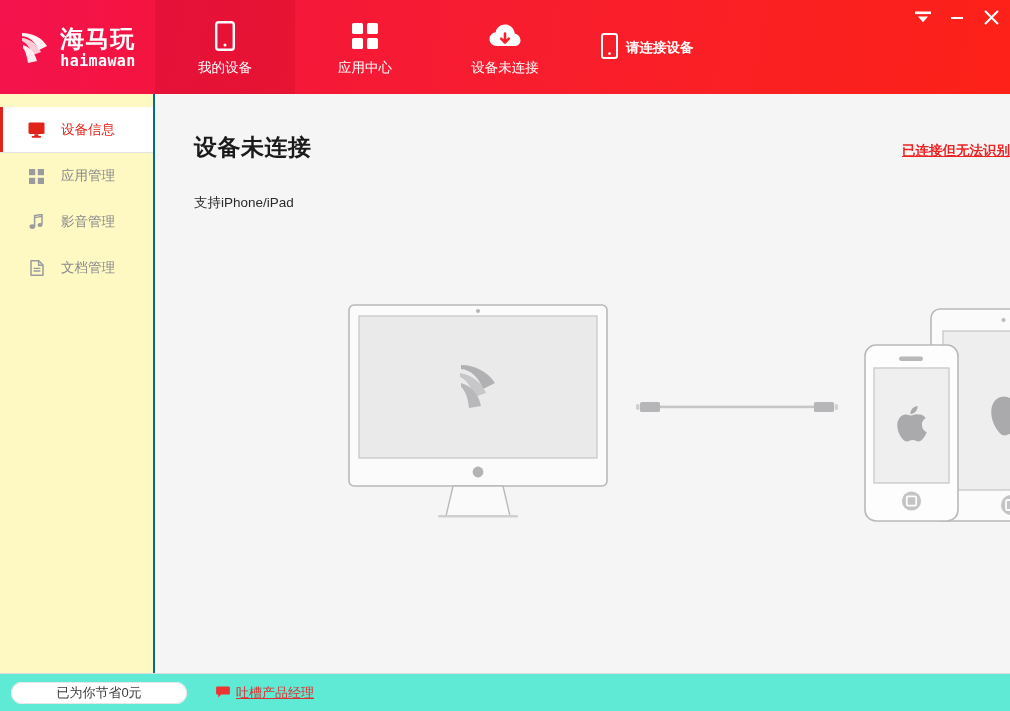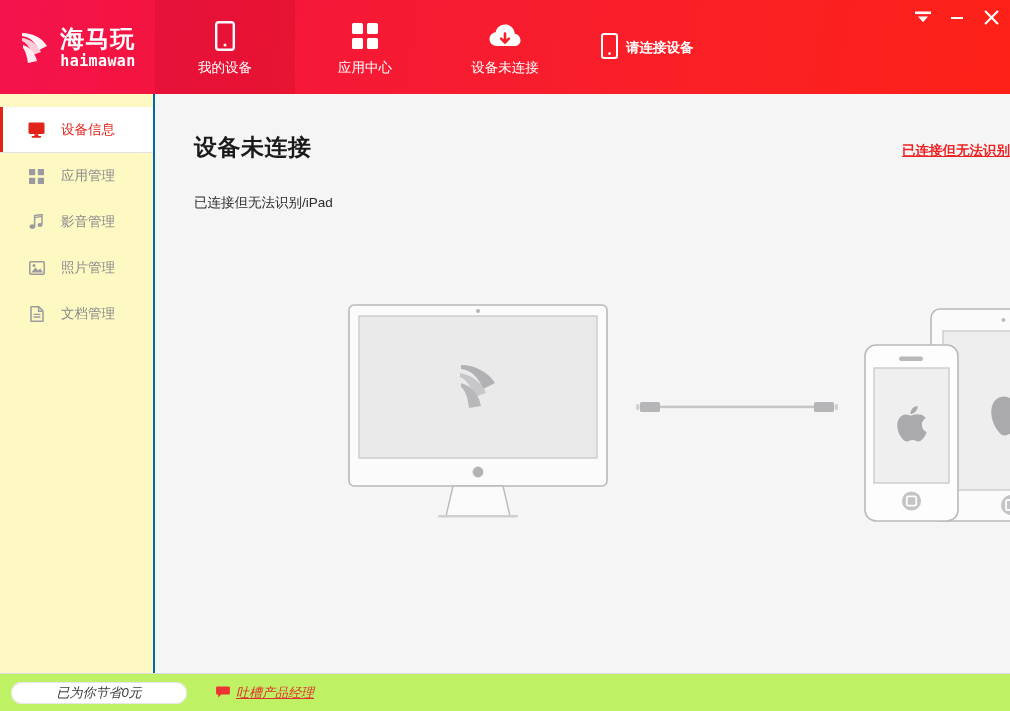--- a/index.html
+++ b/index.html
@@ -138,25 +138,24 @@
     height: 260px;
   }
   .illus svg { display: block; }
   .illus-mon { position: absolute; left: 193px; top: 5px; }
   .illus-cable { position: absolute; left: 481px; top: 100px; }
   .illus-dev { position: absolute; left: 705px; top: 4px; }
 
   
   .footer {
     flex: 0 0 38px; height: 38px;
-    background: #bef264;
+    background: #5eead4;
     border-top: 1px solid #dcdbde;
     display: flex; align-items: center;
     position: relative;
-    font-style: italic;
   }
   .saved-pill {
     width: 176px; height: 22px;
     margin-left: 11px;
     background: #ffffff;
     border-radius: 11px;
     display: flex; align-items: center; justify-content: center;
     font-size: 13px; color: #3a3a3a;
     box-shadow: 0 0 0 1px #e6e5e8 inset;
   }
@@ -289,51 +288,41 @@
           <svg width="15" height="16" viewBox="0 0 15 16">
             <path d="M5.6 12.2 L5.6 1.6 L13 0.4 L13 10.6" fill="none" stroke="#9b9b9f" stroke-width="1.5"></path>
             <path d="M5.6 3.6 L13 2.4" stroke="#9b9b9f" stroke-width="1.4"></path>
             <ellipse cx="3.4" cy="12.6" rx="2.9" ry="2.3" fill="#9b9b9f"></ellipse>
             <ellipse cx="11" cy="11" rx="2.5" ry="2" fill="#9b9b9f"></ellipse>
           </svg>
         </span>
         <span>影音管理</span>
       </div>
 
-      <div class="side-item">
-        <span class="side-icon">
-          <svg width="16" height="14" viewBox="0 0 16 14">
-            <rect x="0.8" y="0.8" width="14.4" height="12.4" rx="1" fill="none" stroke="#9b9b9f" stroke-width="1.5"></rect>
-            <circle cx="5" cy="4.6" r="1.5" fill="#9b9b9f"></circle>
-            <path d="M2.2 11.6 L6.4 6.6 L9.2 9.6 L11.2 7.6 L14 11.6 Z" fill="#9b9b9f"></path>
-          </svg>
-        </span>
-        <span>照片管理</span>
-      </div>
 
       <div class="side-item">
         <span class="side-icon">
           <svg width="14" height="16" viewBox="0 0 14 16">
             <path d="M1 0.8 L8.8 0.8 L13 5 L13 15.2 L1 15.2 Z" fill="none" stroke="#9b9b9f" stroke-width="1.5" stroke-linejoin="round"></path>
             <path d="M8.6 1 L8.6 5.2 L12.8 5.2" fill="none" stroke="#9b9b9f" stroke-width="1.4"></path>
             <path d="M3.6 8.4 L10.4 8.4 M3.6 11 L10.4 11" stroke="#9b9b9f" stroke-width="1.3"></path>
           </svg>
         </span>
         <span>文档管理</span>
       </div>
     </div>
 
     <div class="content">
 
       <div class="headline-row">
         <span class="headline">设备未连接</span>
         <span class="headline-link">已连接但无法识别</span>
       </div>
 
-      <div class="subline">已连接但无法识别/iPad</div>
+      <div class="subline">支持iPhone/iPad</div>
 
       <div class="illus">
 
         <div class="illus-mon">
           <svg width="262" height="218" viewBox="0 0 262 218">
             <rect x="1" y="1" width="258" height="181" rx="5" fill="#fbfbfb" stroke="#b9b9bb" stroke-width="1.6"></rect>
             <rect x="11" y="12" width="238" height="142" fill="#eaeaea" stroke="#c8c8ca" stroke-width="1.3"></rect>
             <circle cx="130" cy="7" r="2" fill="#b5b5b7"></circle>
             <circle cx="130" cy="168" r="5.4" fill="#b3b3b5"></circle>
             <path d="M105 182 L155 182 L162 212 L98 212 Z" fill="#fafafa" stroke="#b9b9bb" stroke-width="1.4"></path>

